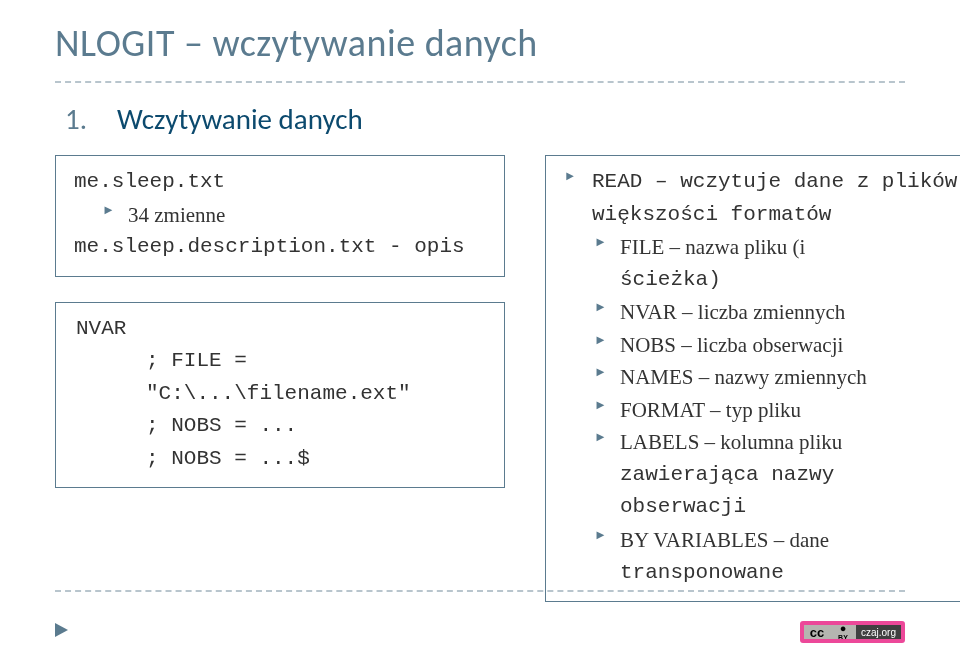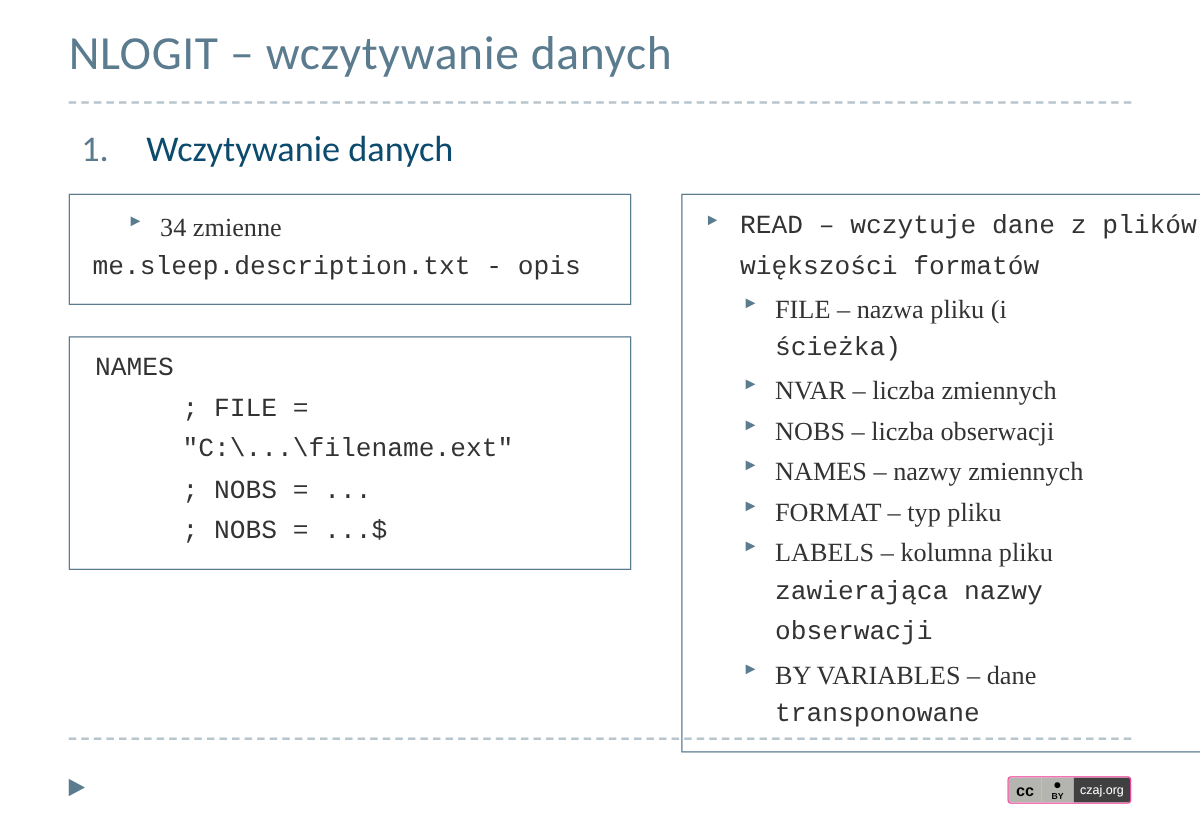--- a/index.html
+++ b/index.html
@@ -116,21 +116,21 @@
     }
     .cc-badge {
       position: absolute;
       right: 55px;
       bottom: 22px;
       display: flex;
       align-items: stretch;
       height: 22px;
       font-family: Arial, sans-serif;
       font-size: 10px;
-      border: 1px solid #ec4899;
+      border: 4px solid #ec4899;
       border-radius: 3px;
       overflow: hidden;
     }
     .cc-left {
       background: #b5b5b0;
       color: #000;
       display: flex;
       align-items: center;
       justify-content: center;
       width: 26px;
@@ -171,26 +171,27 @@
   <hr class="dashed-line">
 
   <div class="subtitle-row">
     <span class="subtitle-num">1.</span>
     <span class="subtitle-text">Wczytywanie danych</span>
   </div>
 
   <div class="columns">
     <div class="left-col">
       <div class="box left">
+        <div class="plain-line">me.sleep.txt</div>
         <div class="bullet-item indent1">34 zmienne</div>
         <div class="plain-line">me.sleep.description.txt - opis</div>
       </div>
 
       <div class="box code">
-        <div class="plain-line">NAMES</div>
+        <div class="plain-line">NVAR</div>
         <div class="plain-line" style="padding-left: 70px">; FILE = "C:\...\filename.ext"</div>
         <div class="plain-line" style="padding-left: 70px">; NOBS = ...</div>
         <div class="plain-line" style="padding-left: 70px">; NOBS = ...$</div>
       </div>
     </div>
 
     <div class="right-col">
       <div class="box right">
         <div class="bullet-item">READ – wczytuje dane z plików</div>
         <div class="wrap-cont">większości formatów</div>

